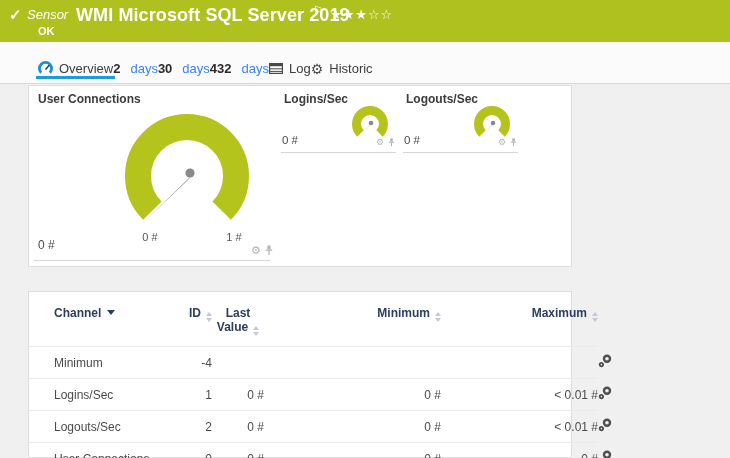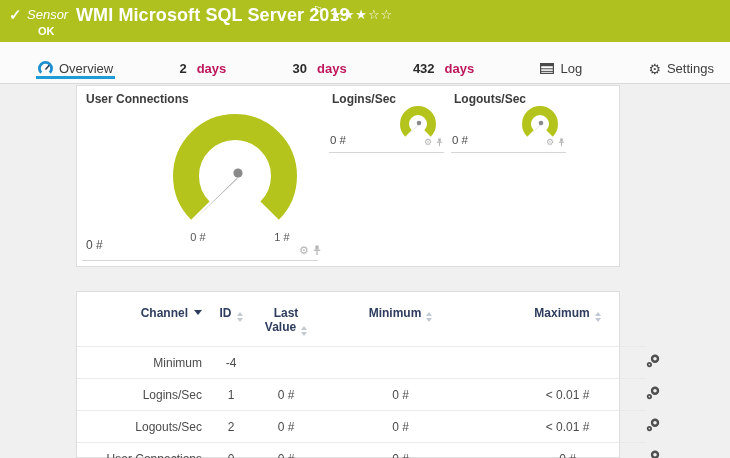--- a/index.html
+++ b/index.html
@@ -11,49 +11,49 @@
   .check-icon{position:absolute;left:9px;top:6px;font-size:15px;font-weight:bold;}
   .sensor-kind{position:absolute;left:27px;top:7px;font-size:13px;font-style:italic;}
   .sensor-title{position:absolute;left:76px;top:5px;font-size:18px;font-weight:bold;letter-spacing:.1px;}
   .flag-icon{position:absolute;left:313px;top:4px;font-size:11px;}
   .stars{position:absolute;left:330px;top:7px;font-size:13px;letter-spacing:1px;}
   .sensor-status{position:absolute;left:38px;top:25px;font-size:11px;font-weight:bold;}
 
   
   .tabbar{position:absolute;top:42px;left:0;width:730px;height:42px;background:#fbfbfb;
           border-bottom:1px solid #d8d8d8;box-sizing:border-box;
-          display:flex;align-items:center;justify-content:space-between;padding:12px 16px 0 38px;}
+          display:flex;align-items:center;justify-content:flex-start;padding:12px 16px 0 38px;}
   .tab{position:relative;display:flex;align-items:center;gap:6px;height:100%;
        font-size:13px;color:#3d3d3d;cursor:pointer;white-space:nowrap;}
   .tab.active::after{content:"";position:absolute;left:-2px;right:-2px;bottom:4px;height:3px;background:#1e9cd8;}
   .tab-num{font-weight:bold;color:#2b2b2b;}
-  .tab-days{color:#be185d;margin-left:4px;font-weight:bold;}
+  .tab-days{color:#3b82f6;margin-left:4px;}
   .tab-icon{display:inline-flex;align-items:center;}
   .gear-glyph{font-size:14px;color:#4a4a4a;font-style:normal;}
 
   
-  .panel{position:absolute;left:28px;width:544px;background:#fff;border:1px solid #ddd;box-sizing:border-box;margin-left:48px;}
+  .panel{position:absolute;left:28px;width:544px;background:#fff;border:1px solid #ddd;box-sizing:border-box;}
   .panel-gauges{top:85px;height:182px;}
   .panel-table{top:291px;height:167px;}
 
   .tile-title{position:absolute;font-size:12px;font-weight:bold;color:#3c3c3c;}
   .tile-value{position:absolute;font-size:12px;color:#4a4a4a;}
   .tile-rule{position:absolute;height:1px;background:#d6d6d6;}
   .tile-icons{position:absolute;display:flex;gap:4px;align-items:center;color:#b5b5b5;}
   .tile-icons .gear-small{font-size:11px;color:#b5b5b5;font-style:normal;line-height:1;cursor:pointer;}
   .scale-label{position:absolute;width:40px;text-align:center;font-size:11px;color:#555;}
   .gauge-svg{position:absolute;}
 
   
   table.channels{width:100%;border-collapse:collapse;table-layout:fixed;font-size:12px;color:#4b4b4b;}
   table.channels th{font-size:12px;color:#2e3d5e;font-weight:bold;padding:14px 0 10px 0;vertical-align:top;cursor:pointer;}
   table.channels td{padding:7px 0;border-top:1px solid #e9e9e9;}
   table.channels tr.body-row:last-child td{border-bottom:1px solid #e9e9e9;}
-  .col-channel{text-align:right;padding-left:25px !important;}
-  .col-right{text-align:center;}
+  .col-channel{text-align:left;padding-left:25px !important;}
+  .col-right{text-align:right;}
   .col-center{text-align:center;}
   .col-icon{text-align:right;padding-right:36px !important;}
   .sort{display:inline-flex;flex-direction:column;gap:2px;margin-left:5px;vertical-align:1px;}
   .sort i{display:block;width:0;height:0;border-left:3.5px solid transparent;border-right:3.5px solid transparent;}
   .sort .up{border-bottom:4px solid #c2c9d4;}
   .sort .dn{border-top:4px solid #c2c9d4;}
   .caret-down{display:inline-block;width:0;height:0;border-left:4px solid transparent;border-right:4px solid transparent;
               border-top:5px solid #2e3d5e;margin-left:6px;vertical-align:2px;}
   .chan-settings{cursor:pointer;}
 </style>
@@ -101,21 +101,21 @@
           <line x1="1" y1="5.8" x2="13" y2="5.8" stroke="#4a4a4a" stroke-width="1"></line>
           <line x1="1" y1="8.4" x2="13" y2="8.4" stroke="#4a4a4a" stroke-width="1"></line>
         </svg>
       </span>
       <span>Log</span>
     </div>
     <div class="tab">
       <span class="tab-icon">
           <i class="gear-glyph">⚙</i>
         </span>
-      <span>Settings</span>
+      <span>Historic</span>
     </div>
   </nav>
 
   <section class="panel panel-gauges">
 
     <div>
       <span class="tile-title" style="left:9px;top:6px;">User Connections</span>
       <svg class="gauge-svg" style="left:83px;top:15px;" width="150" height="150" viewBox="-75 -75 150 150">
         <path d="M -34.65 34.65 A 49 49 0 1 1 34.65 34.65" fill="none" stroke-width="26" stroke="#b5c41d"></path>
         <polygon points="-40.9,43.9 5.1,-0.9 1.0,3.9" fill="#8a8a8a"></polygon>

